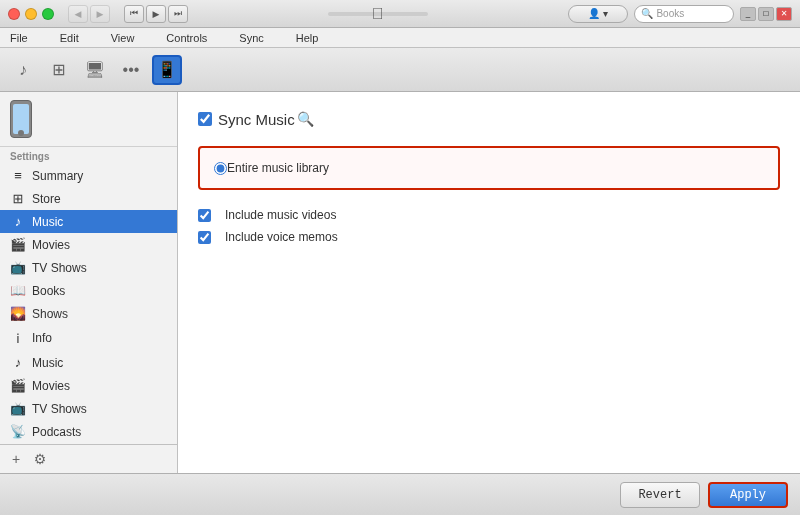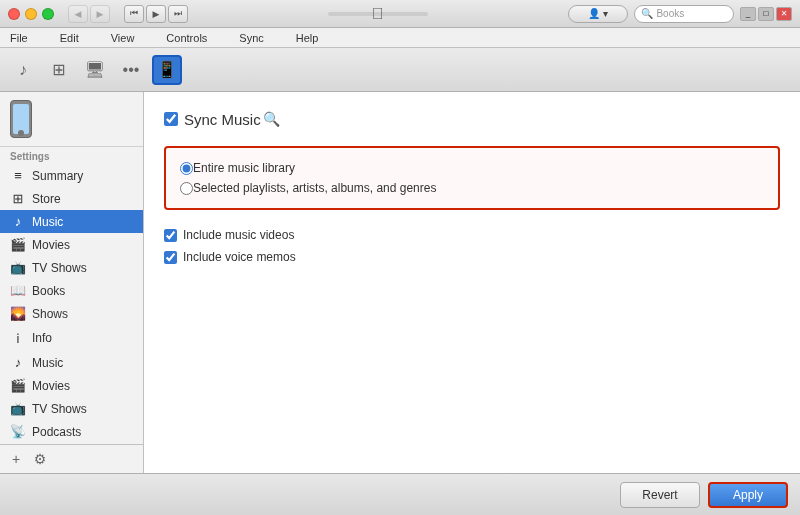--- a/index.html
+++ b/index.html
@@ -173,21 +173,21 @@
 
     
     .main-layout {
       display: flex;
       flex: 1;
       overflow: hidden;
     }
 
     
     .sidebar {
-      width: 144px;
+      width: 178px;
       background: #f2f2f2;
       border-right: 1px solid #c0c0c0;
       display: flex;
       flex-direction: column;
       overflow: hidden;
       flex-shrink: 0;
     }
     .sidebar-device {
       padding: 8px 10px;
       display: flex;
@@ -323,21 +323,21 @@
       cursor: pointer;
     }
     .radio-option input[type="radio"] {
       accent-color: #3478d4;
       cursor: pointer;
     }
 
     .checkbox-option {
       display: flex;
       align-items: center;
-      gap: 6px;
+      gap: 14px;
       padding: 4px 0;
       font-size: 12px;
       color: #333;
       cursor: pointer;
     }
     .checkbox-option input[type="checkbox"] {
       accent-color: #3478d4;
       cursor: pointer;
     }
 
@@ -359,20 +359,21 @@
       border-radius: 4px;
       border: 1px solid #aaa;
       background: linear-gradient(to bottom, #f8f8f8, #e0e0e0);
       font-size: 12px;
       color: #333;
       cursor: pointer;
       display: flex;
       align-items: center;
       justify-content: center;
       padding: 9px 16px;
+      font-family: Liberation Mono, monospace;
     }
     .bottom-btn.apply {
       background: linear-gradient(to bottom, #5a9ff0, #3478d4);
       color: white;
       border: 2px solid #cc2200;
       border-color: #cc2200;
       font-weight: 500;
     }
   </style>
 </head>
@@ -504,24 +505,20 @@
         <span>Sync Music</span>
       </div>
       <div class="search-icon-area">🔍</div>
     </div>
 
     <div class="options-box">
       <label class="radio-option">
         <input type="radio" name="sync-scope" checked="" style="">
         <span>Entire music library</span>
       </label>
-      <label class="radio-option">
-        <input type="radio" name="sync-scope" style="">
-        <span>Selected playlists, artists, albums, and genres</span>
-      </label>
     </div>
 
     <label class="checkbox-option">
       <input type="checkbox" checked="" style="">
       <span>Include music videos</span>
     </label>
     <label class="checkbox-option">
       <input type="checkbox" checked="" style="">
       <span>Include voice memos</span>
     </label>

